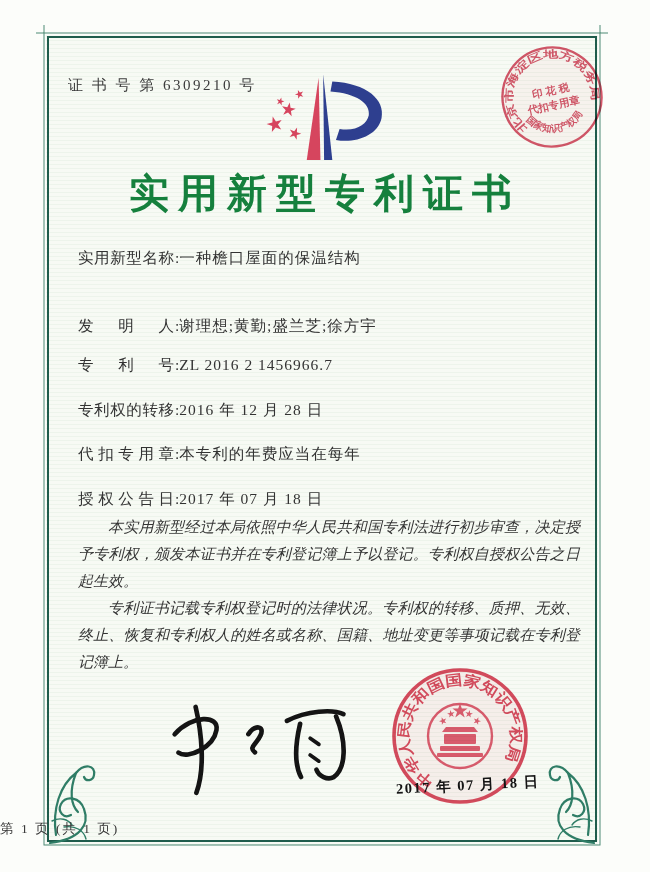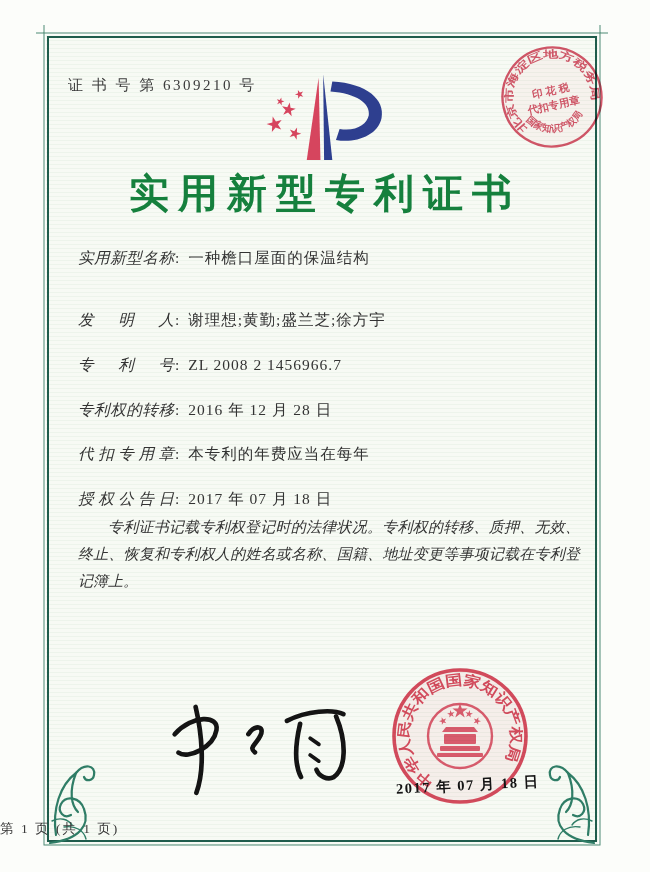--- a/index.html
+++ b/index.html
@@ -20,23 +20,23 @@
     position:absolute;left:68px;top:76px;font-size:15px;letter-spacing:2.5px;color:#3b3b3b;
   }
   .logo{position:absolute;left:252px;top:70px;}
   .tax-stamp{position:absolute;left:497px;top:42px;transform:rotate(-12deg);opacity:.92;mix-blend-mode:multiply;}
   .title{
     position:absolute;left:0;top:166px;width:100%;text-align:center;
     font-size:40px;font-weight:bold;letter-spacing:9px;color:#15803d;
   }
   .fields{position:absolute;left:78px;top:248px;width:520px;font-size:15.5px;color:#333;}
   .field-row{position:absolute;left:0;white-space:nowrap;}
-  .field-label{display:inline-block;width:96px;text-align:justify;text-align-last:justify;font-style:italic;}
+  .field-label{display:inline-block;width:96px;text-align:justify;text-align-last:justify;}
   .field-colon{display:inline-block;margin-left:1px;}
-  .field-value{margin-left:9px;letter-spacing:1px;}
+  .field-value{letter-spacing:1px;}
   .paragraphs{
     position:absolute;left:78px;top:514px;width:502px;
     font-size:15px;line-height:27px;color:#343434;text-align:justify;
     font-style:italic;
   }
   .paragraphs p{margin:0;text-indent:2em;}
   .officer{position:absolute;left:88px;top:722px;font-family:"Liberation Sans","DejaVu Sans",sans-serif;
     font-size:16.5px;color:#222;line-height:31px;}
   .signature-svg{position:absolute;left:152px;top:690px;transform:rotate(-3deg);}
   .big-seal{position:absolute;left:390px;top:666px;opacity:.93;mix-blend-mode:multiply;}
@@ -123,38 +123,39 @@
     <text class="seal-text" x="60" y="57" font-size="11.5" fill="#d4495f" text-anchor="middle">印 花 税</text>
     <text class="seal-text" x="60" y="73" font-size="11.5" fill="#d4495f" text-anchor="middle">代扣专用章</text>
   </svg>
 
   <div class="title">实用新型专利证书</div>
 
   <div class="fields">
     <div class="field-row" style="top:0px">
       <span class="field-label">实用新型名称</span><span class="field-colon">:</span><span class="field-value">一种檐口屋面的保温结构</span>
     </div>
-    <div class="field-row" style="top:62px">
+    <div class="field-row" style="top:68px">
       <span class="field-label">发明人</span><span class="field-colon">:</span><span class="field-value">谢理想;黄勤;盛兰芝;徐方宇</span>
     </div>
     <div class="field-row" style="top:107px">
-      <span class="field-label">专利号</span><span class="field-colon">:</span><span class="field-value">ZL 2008 2 1456966.7</span>
+      <span class="field-label">专利号</span><span class="field-colon">:</span><span class="field-value">ZL 2016 2 1456966.7</span>
     </div>
     <div class="field-row" style="top:152px">
       <span class="field-label">专利权的转移</span><span class="field-colon">:</span><span class="field-value">2016 年 12 月 28 日</span>
     </div>
     <div class="field-row" style="top:196px">
       <span class="field-label">代扣专用章</span><span class="field-colon">:</span><span class="field-value">本专利的年费应当在每年</span>
     </div>
     <div class="field-row" style="top:241px">
       <span class="field-label">授权公告日</span><span class="field-colon">:</span><span class="field-value">2017 年 07 月 18 日</span>
     </div>
   </div>
 
   <div class="paragraphs">
+    <p>本实用新型经过本局依照中华人民共和国专利法进行初步审查，决定授予专利权，颁发本证书并在专利登记簿上予以登记。专利权自授权公告之日起生效。</p>
     <p>专利证书记载专利权登记时的法律状况。专利权的转移、质押、无效、终止、恢复和专利权人的姓名或名称、国籍、地址变更等事项记载在专利登记簿上。</p>
   </div>
 
 
   <svg class="signature-svg" width="205" height="108" viewBox="0 0 220 110" fill="none" stroke="#141414" stroke-linecap="round" stroke-linejoin="round">
     <g stroke-width="5">
       <path d="M25,40 C45,20 74,22 70,38 C66,56 38,68 28,60"></path>
       <path d="M49,12 C54,40 56,78 45,104"></path>
       <path d="M104,44 C112,34 122,36 117,46 C112,56 103,58 110,64"></path>
       <path d="M146,32 C168,22 196,22 207,28"></path>

